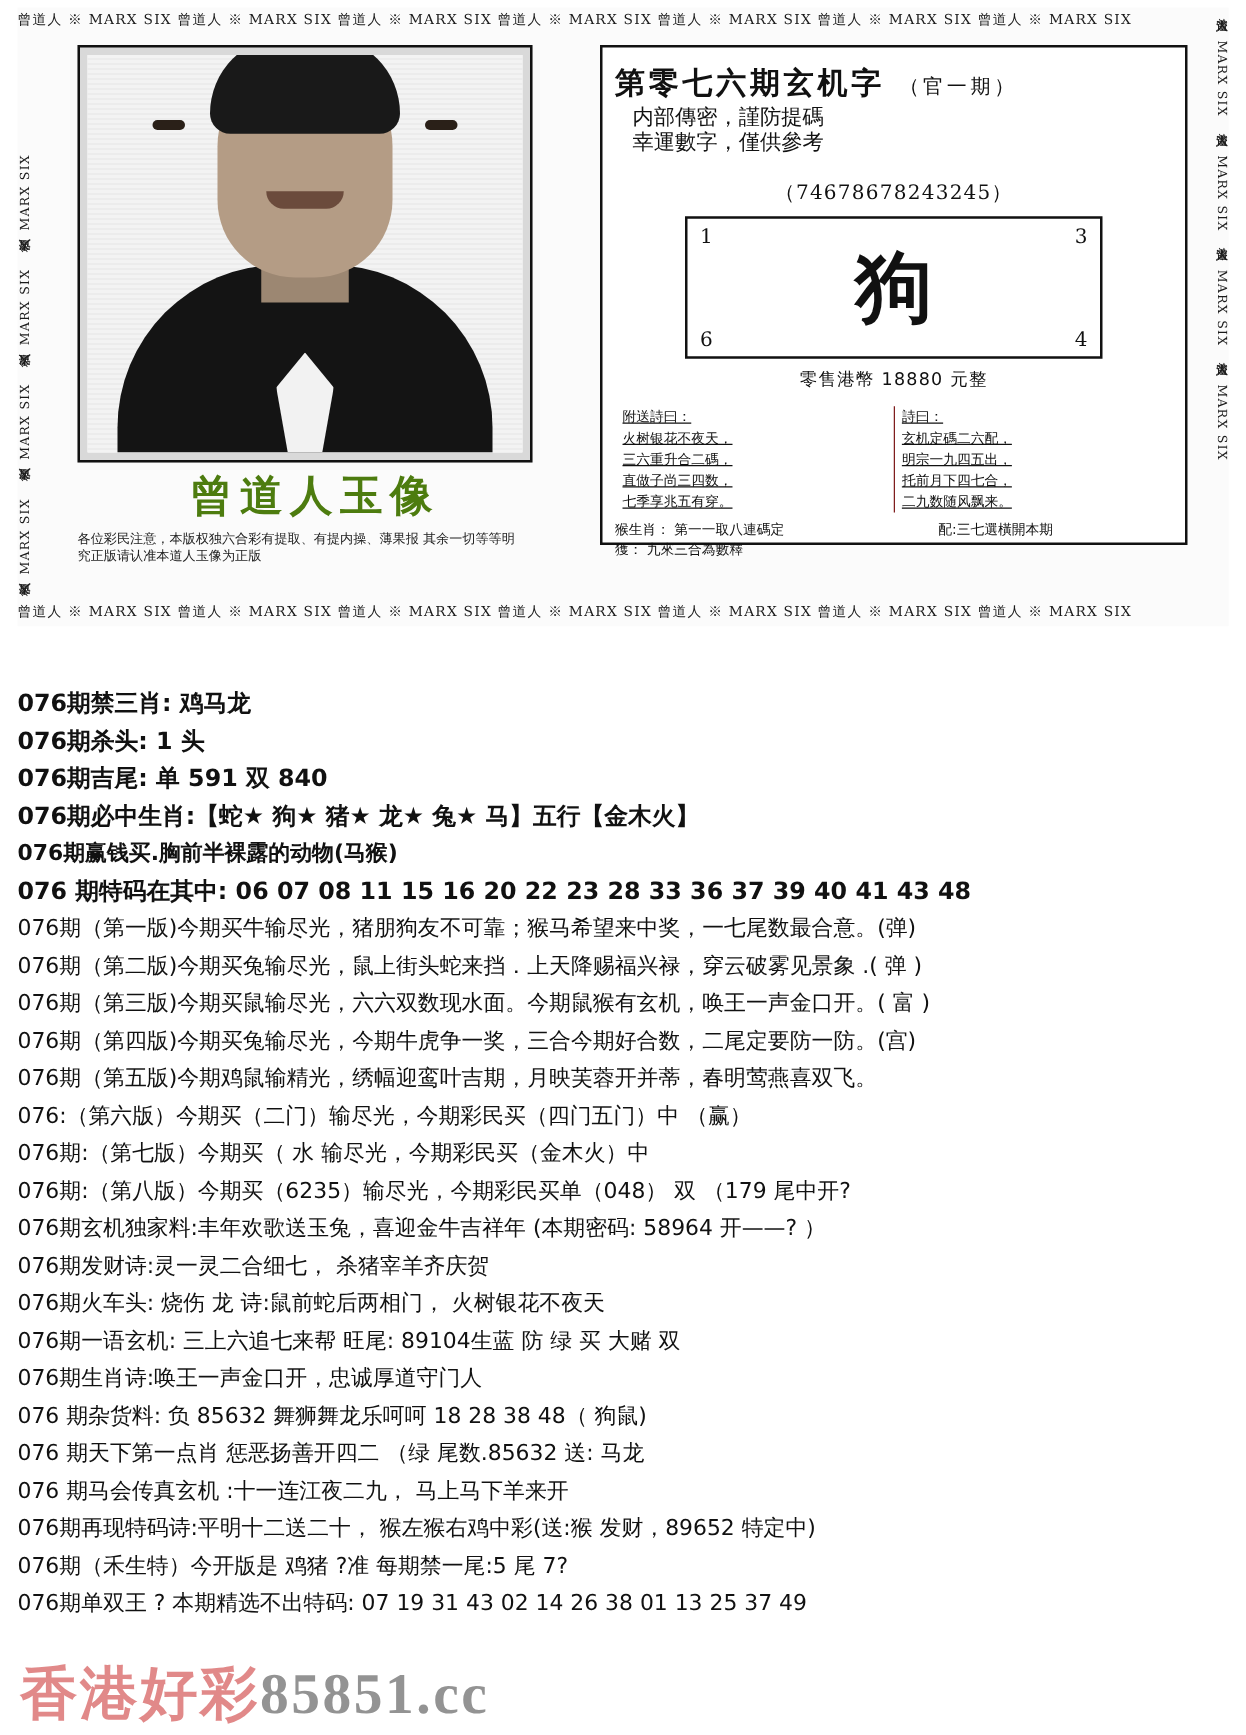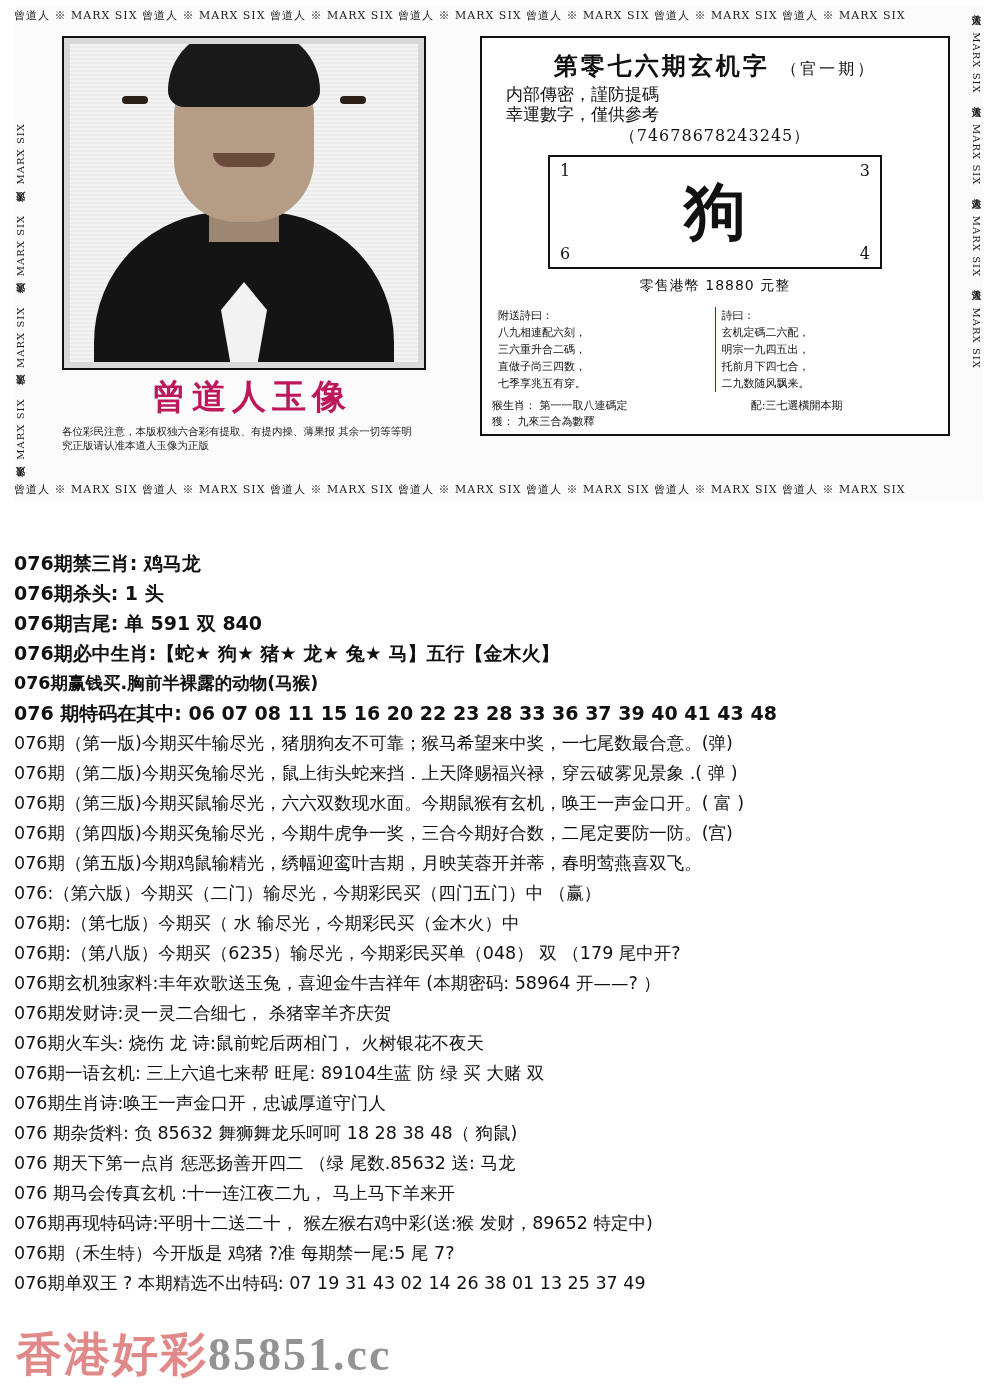--- a/index.html
+++ b/index.html
@@ -89,21 +89,21 @@
     transform:translateX(-50%); background:#6b4b3c; border-radius:0 0 31px 31px; }
   .p-shirt { position:absolute; left:50%; bottom:0; width:46px; height:80px;
     transform:translateX(-50%); background:#f2f2f2; clip-path: polygon(50% 0,100% 35%,80% 100%,20% 100%,0 35%); }
 
   .photo-caption {
     margin-top: 4px;
     font-family: "DejaVu Serif", "Liberation Serif", serif;
     font-weight: bold;
     font-size: 34px;
     letter-spacing: 6px;
-    color: #be185d;
+    color: #4d7c0f;
     text-align: center;
   }
   .photo-sub {
     margin-top: 4px;
     font-size: 10.5px;
     line-height: 14px;
     color: #222;
     text-align: left;
     width: 360px;
   }
@@ -112,52 +112,51 @@
   .notice {
     position: absolute;
     right: 4px; top: 8px;
     width: 470px; height: 400px;
     border: 2px solid #111;
     background: #fff;
     padding: 6px 10px;
     box-sizing: border-box;
   }
   .notice-title {
-    text-align:center;
     font-family: "DejaVu Serif", "Liberation Serif", serif;
     font-weight:bold;
     font-size: 24px;
     letter-spacing: 3px;
     margin: 6px 0 2px 0;
   }
   .notice-title .paren { font-size: 16px; font-weight: normal; }
   .notice-lines { font-size: 17px; line-height: 20px; margin-left: 14px; }
   .notice-num {
-    text-align:center; font-size: 16px; letter-spacing: 1px; margin-top: 2px;
+    text-align:center; font-size: 16px; letter-spacing: 1px; margin-top: 20px;
     font-family: "DejaVu Serif","Liberation Serif",serif;
   }
   .zodiac-box {
     margin: 8px auto 0 auto;
     width: 330px; height: 110px;
     border: 2px solid #111;
     position: relative;
   }
   .zodiac-char {
     position:absolute; left:50%; top:50%; transform:translate(-50%,-50%);
     font-family:"DejaVu Serif","Liberation Serif",serif;
     font-weight:bold; font-size: 62px;
   }
   .zc { position:absolute; font-size:16px; font-family:"DejaVu Serif","Liberation Serif",serif;}
   .zc.tl { left:10px; top:4px; }
   .zc.tr { right:10px; top:4px; }
   .zc.bl { left:10px; bottom:4px; }
   .zc.br { right:10px; bottom:4px; }
   .price { text-align:center; font-size: 14px; margin-top: 8px; letter-spacing:1px; }
   .poem-row { display:flex; margin-top: 12px; font-size: 11px; line-height: 17px; }
-  .poem-col { flex: 1; padding: 0 6px; }
+  .poem-col { flex: 1; padding: 0 6px; text-decoration: underline; }
   .poem-col.right { border-left: 1px solid #7f1d1d; }
   .foot-row { display:flex; font-size: 11px; margin-top: 6px; line-height:16px;}
   .foot-row .c1 { width: 58%; }
   .foot-row .c2 { width: 42%; }
 
   
   .body-text {
     position: absolute;
     left: 14px; top: 548px;
     width: 970px;
@@ -226,21 +225,21 @@
         <span class="zc bl">6</span>
         <span class="zc br">4</span>
         <span class="zodiac-char">狗</span>
       </div>
 
       <div class="price">零售港幣 18880 元整</div>
 
       <div class="poem-row">
         <div class="poem-col">
           <div>附送詩曰：</div>
-          <div>八九相連配六刻，</div>
+          <div>火树银花不夜天，</div>
           <div>三六重升合二碼，</div>
           <div>直做子尚三四数，</div>
           <div>七季享兆五有穿。</div>
         </div>
         <div class="poem-col right">
           <div>詩曰：</div>
           <div>玄机定碼二六配，</div>
           <div>明宗一九四五出，</div>
           <div>托前月下四七合，</div>
           <div>二九数随风飘来。</div>

